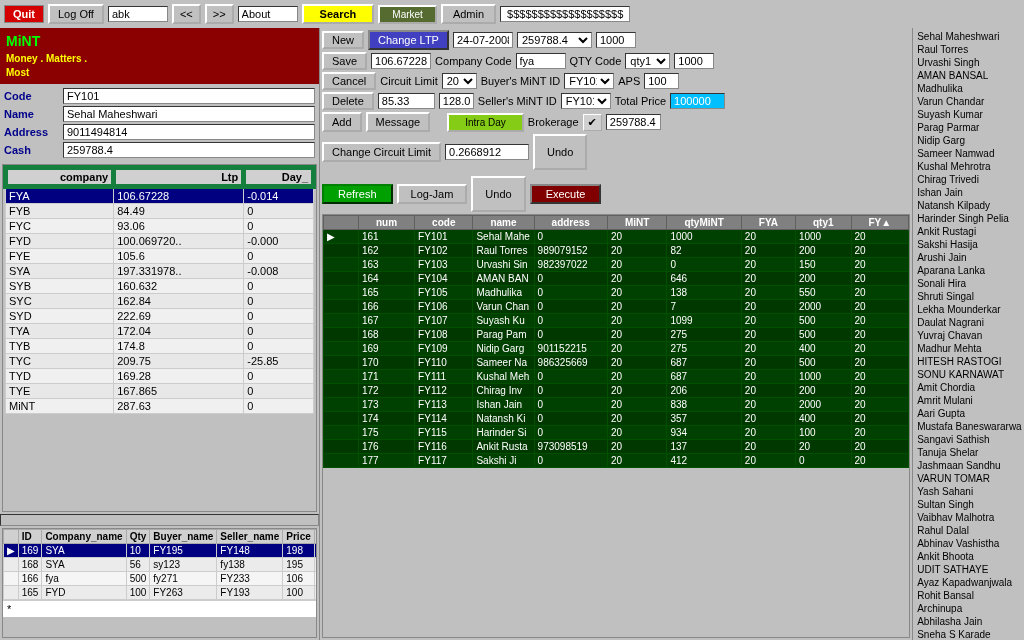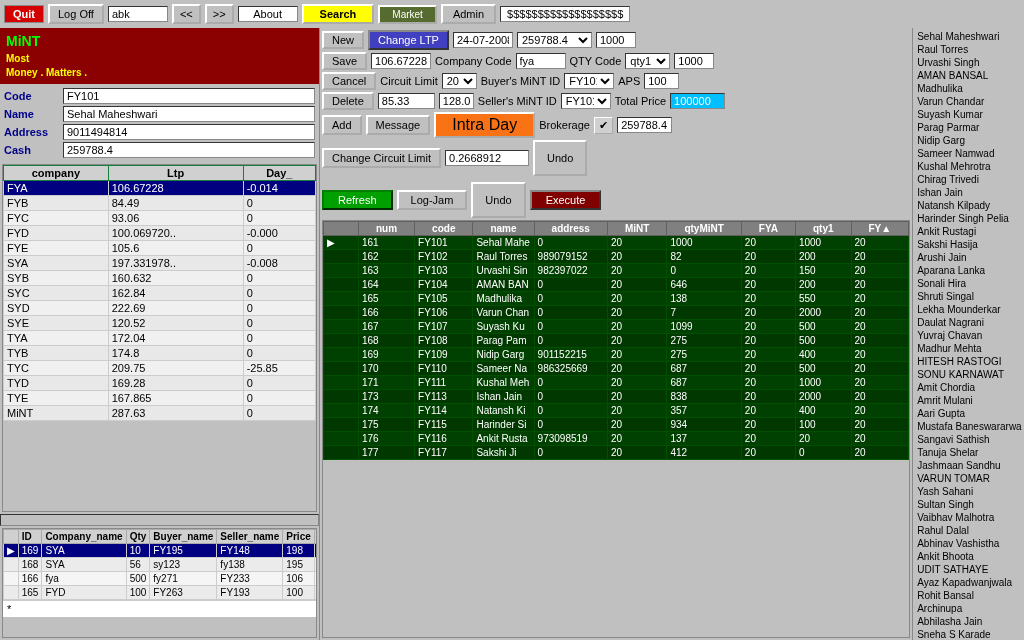--- a/index.html
+++ b/index.html
@@ -50,21 +50,20 @@
       border: 2px outset #fff;
       padding: 2px 6px;
       cursor: pointer;
       font-size: 11px;
     }
     .input-about {
       width: 60px;
       border: 1px inset #888;
       padding: 1px 3px;
       font-size: 11px;
-      text-align: center;
     }
     .btn-search {
       background: yellow;
       color: black;
       border: 2px outset #fff;
       padding: 2px 16px;
       cursor: pointer;
       font-size: 11px;
       font-weight: bold;
     }
@@ -158,23 +157,23 @@
     }
     .company-table {
       width: 100%;
       border-collapse: collapse;
       font-size: 11px;
     }
     .company-table thead tr {
       background: #d0d0d0;
     }
     .company-table thead th {
-      border: 1px solid #15803d;
+      border: 5px solid #15803d;
       padding: 1px 3px;
-      text-align: center;
+      text-align: right;
       font-weight: bold;
     }
     .company-table tbody tr:nth-child(odd) { background: #f0f0f0; }
     .company-table tbody tr:nth-child(even) { background: #e8e8e8; }
     .company-table tbody tr.selected { background: #000080; color: white; }
     .company-table tbody td {
       border: 1px solid #ccc;
       padding: 1px 3px;
     }
     
@@ -220,21 +219,21 @@
       align-items: center;
       gap: 4px;
     }
     .btn-new { background: #c0c0c0; border: 2px outset #fff; padding: 1px 8px; cursor: pointer; font-size: 11px; }
     .btn-save { background: #c0c0c0; border: 2px outset #fff; padding: 1px 8px; cursor: pointer; font-size: 11px; }
     .btn-cancel { background: #c0c0c0; border: 2px outset #fff; padding: 1px 8px; cursor: pointer; font-size: 11px; }
     .btn-delete { background: #c0c0c0; border: 2px outset #fff; padding: 1px 8px; cursor: pointer; font-size: 11px; }
     .btn-change-ltp { background: #4040c0; color: white; border: 2px outset #888; padding: 2px 8px; cursor: pointer; font-size: 11px; }
     .btn-add { background: #c0c0c0; border: 2px outset #fff; padding: 2px 8px; cursor: pointer; font-size: 11px; }
     .btn-message { background: #c0c0c0; border: 2px outset #fff; padding: 2px 8px; cursor: pointer; font-size: 11px; }
-    .btn-intra-day { background: #f97316; border: 2px outset #fff; padding: 2px 16px; cursor: pointer; font-size: 16px; }
+    .btn-intra-day { background: #84cc16; border: 2px outset #fff; padding: 2px 16px; cursor: pointer; font-size: 10px; margin-left: 13px; }
     .btn-change-circuit { background: #c0c0c0; border: 2px outset #fff; padding: 2px 8px; cursor: pointer; font-size: 11px; }
     .order-input { border: 1px inset #888; padding: 1px 3px; font-size: 11px; background: white; }
     .order-label { font-size: 11px; white-space: nowrap; }
     .select-input { border: 1px inset #888; font-size: 11px; background: white; }
     
     .action-row {
       display: flex;
       gap: 4px;
       align-items: center;
       margin: 2px 0;
@@ -300,22 +299,22 @@
   <button class="btn-market">Market</button>
   <button class="btn-admin">Admin</button>
   <span class="account-display">$$$$$$$$$$$$$$$$$$$</span>
 </div>
 
 <div class="main-content">
 
   <div class="left-panel">
     <div class="mint-header">
       <div class="mint-title">MiNT</div>
+      <div class="mint-sub">Money . Matters .</div>
       <div class="mint-sub">Most</div>
-      <div class="mint-sub">Money . Matters .</div>
     </div>
 
     <div class="info-section">
       <div class="info-row">
         <span class="info-label">Code</span>
         <input class="info-input" value="FY101" style="">
       </div>
       <div class="info-row">
         <span class="info-label">Name</span>
         <input class="info-input" value="Sehal Maheshwari" style="">
@@ -376,25 +375,20 @@
       <td>0</td>
     </tr>
             <tr>
       <td>SYC</td>
       <td>162.84</td>
       <td>0</td>
     </tr>
             <tr>
       <td>SYD</td>
       <td>222.69</td>
-      <td>0</td>
-    </tr>
-            <tr>
-      <td>SYE</td>
-      <td>120.52</td>
       <td>0</td>
     </tr>
             <tr>
       <td>TYA</td>
       <td>172.04</td>
       <td>0</td>
     </tr>
             <tr>
       <td>TYB</td>
       <td>174.8</td>
@@ -697,20 +691,32 @@
             <tr>
       <td></td>
       <td>171</td>
       <td>FY111</td>
       <td>Kushal Meh</td>
       <td>0</td>
       <td>20</td>
       <td>687</td>
       <td>20</td>
       <td>1000</td>
+      <td>20</td>
+    </tr>
+            <tr>
+      <td></td>
+      <td>172</td>
+      <td>FY112</td>
+      <td>Chirag Inv</td>
+      <td>0</td>
+      <td>20</td>
+      <td>206</td>
+      <td>20</td>
+      <td>200</td>
       <td>20</td>
     </tr>
             <tr>
       <td></td>
       <td>173</td>
       <td>FY113</td>
       <td>Ishan Jain</td>
       <td>0</td>
       <td>20</td>
       <td>838</td>

